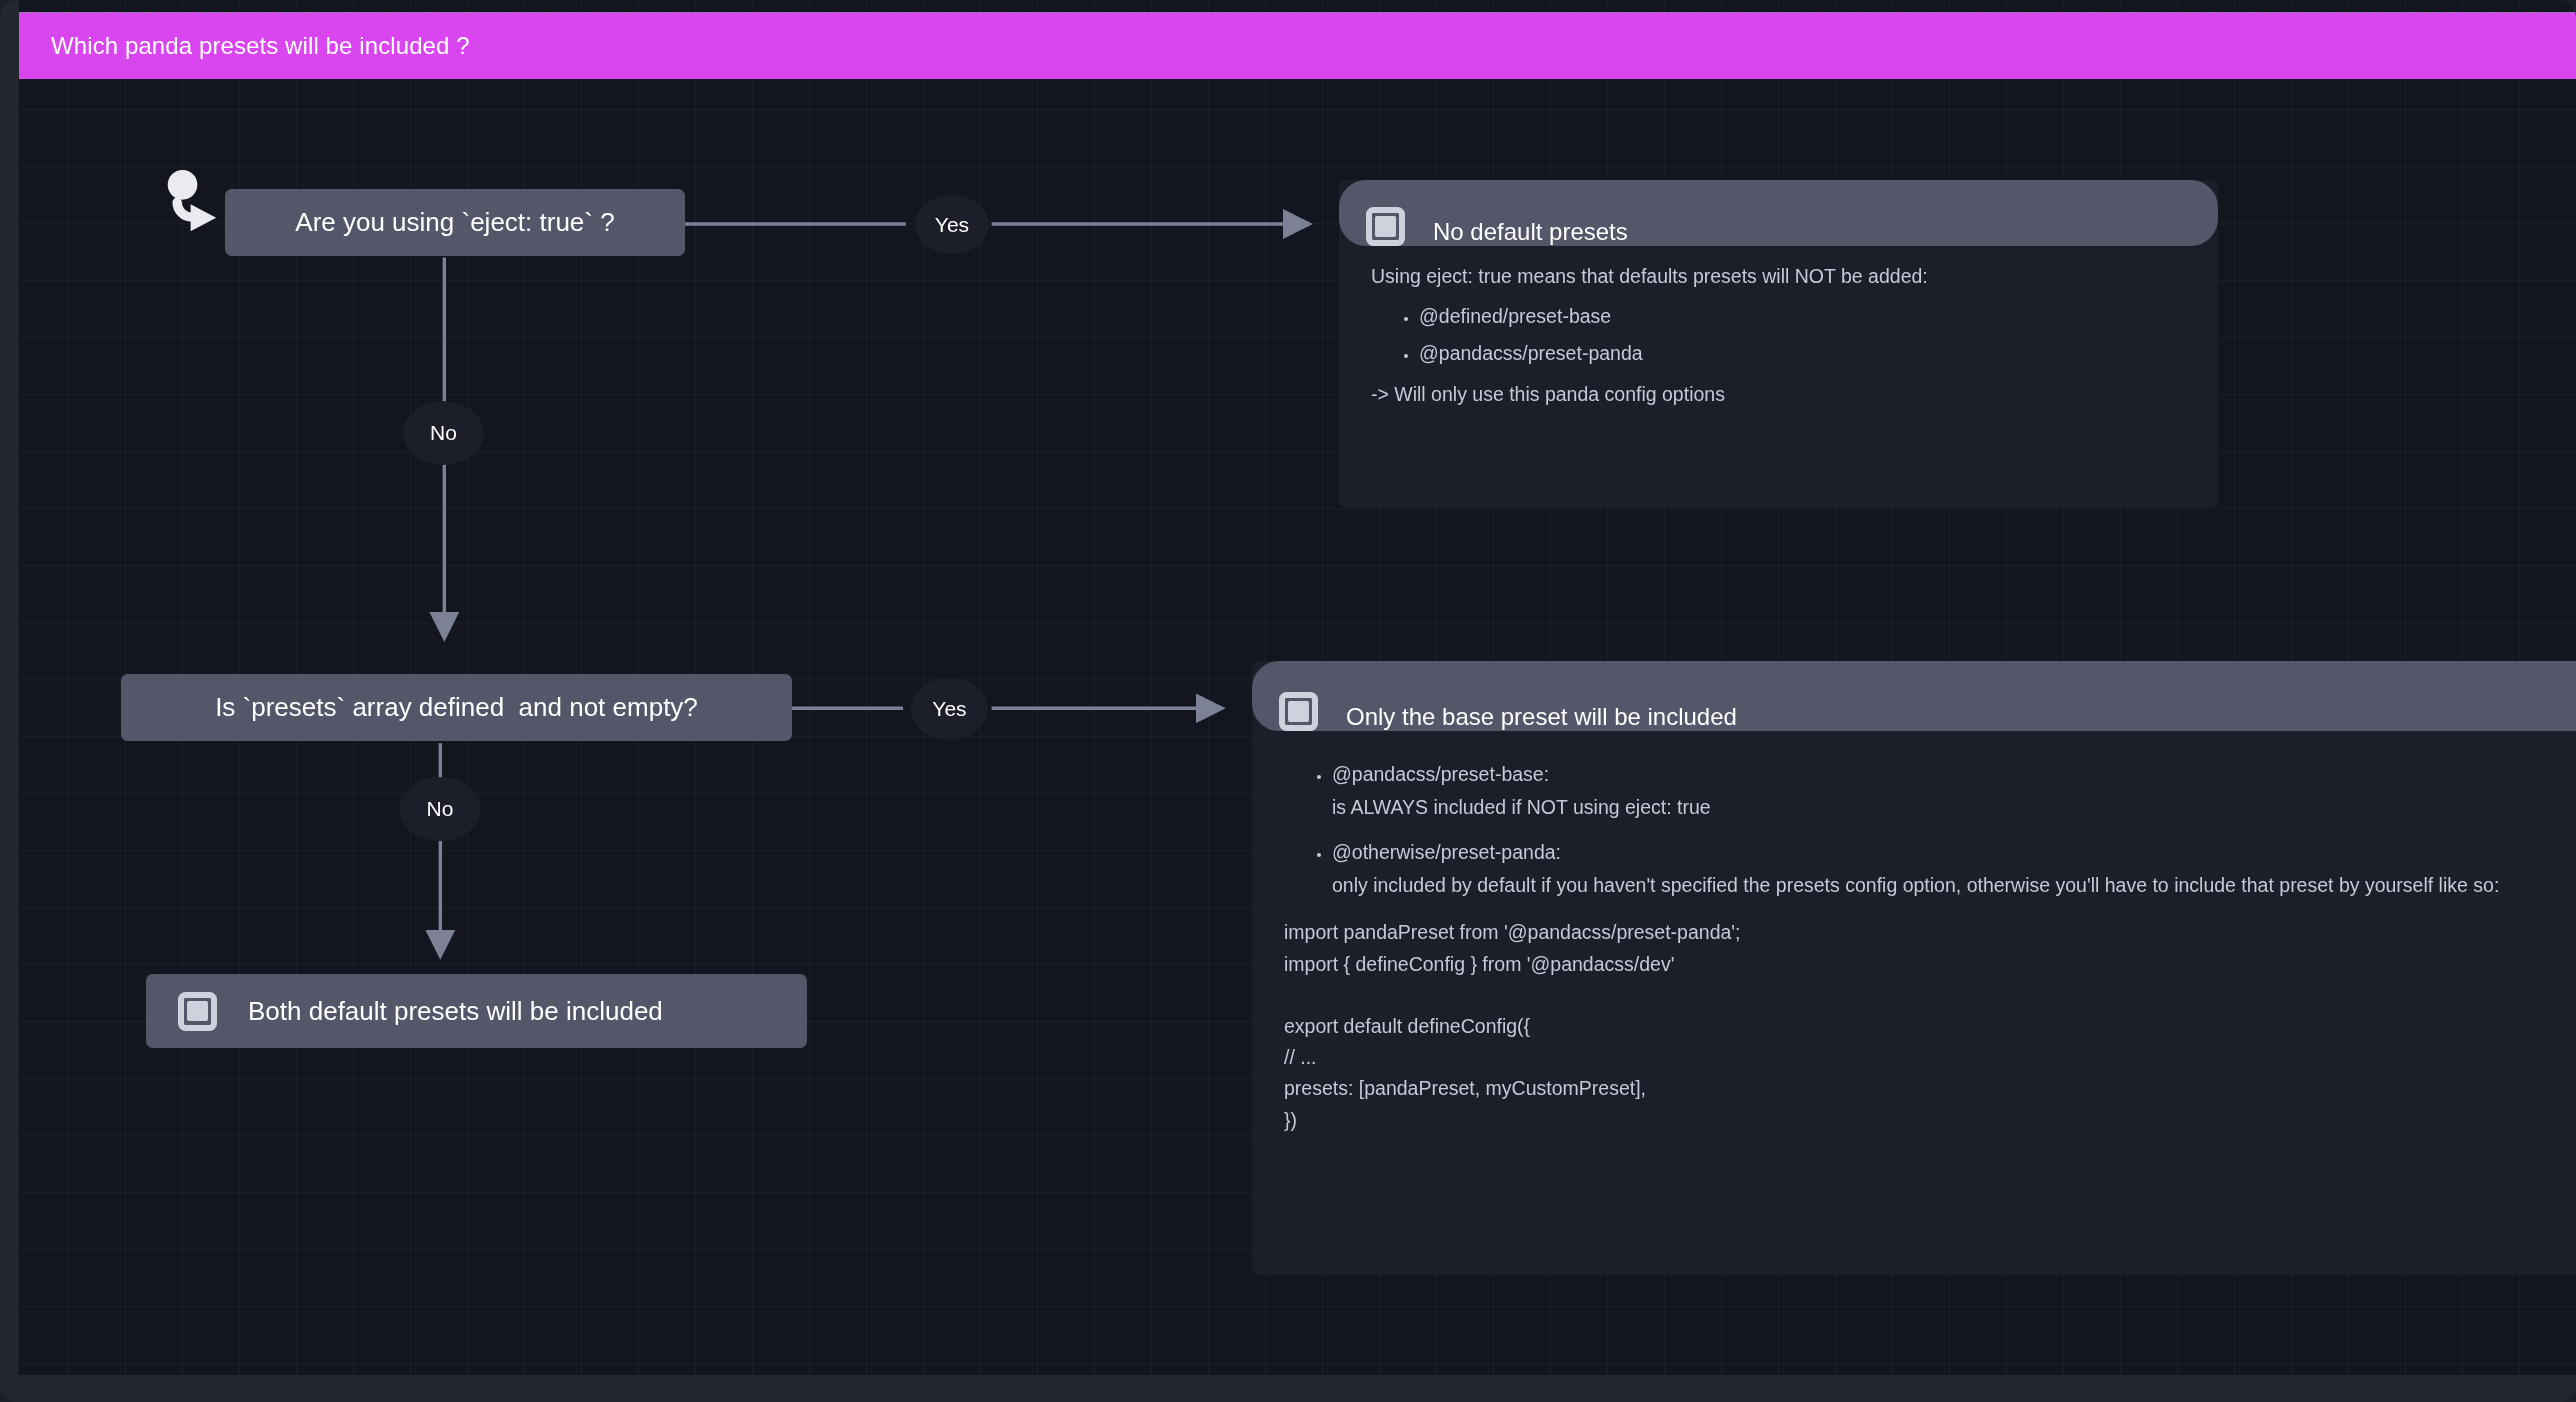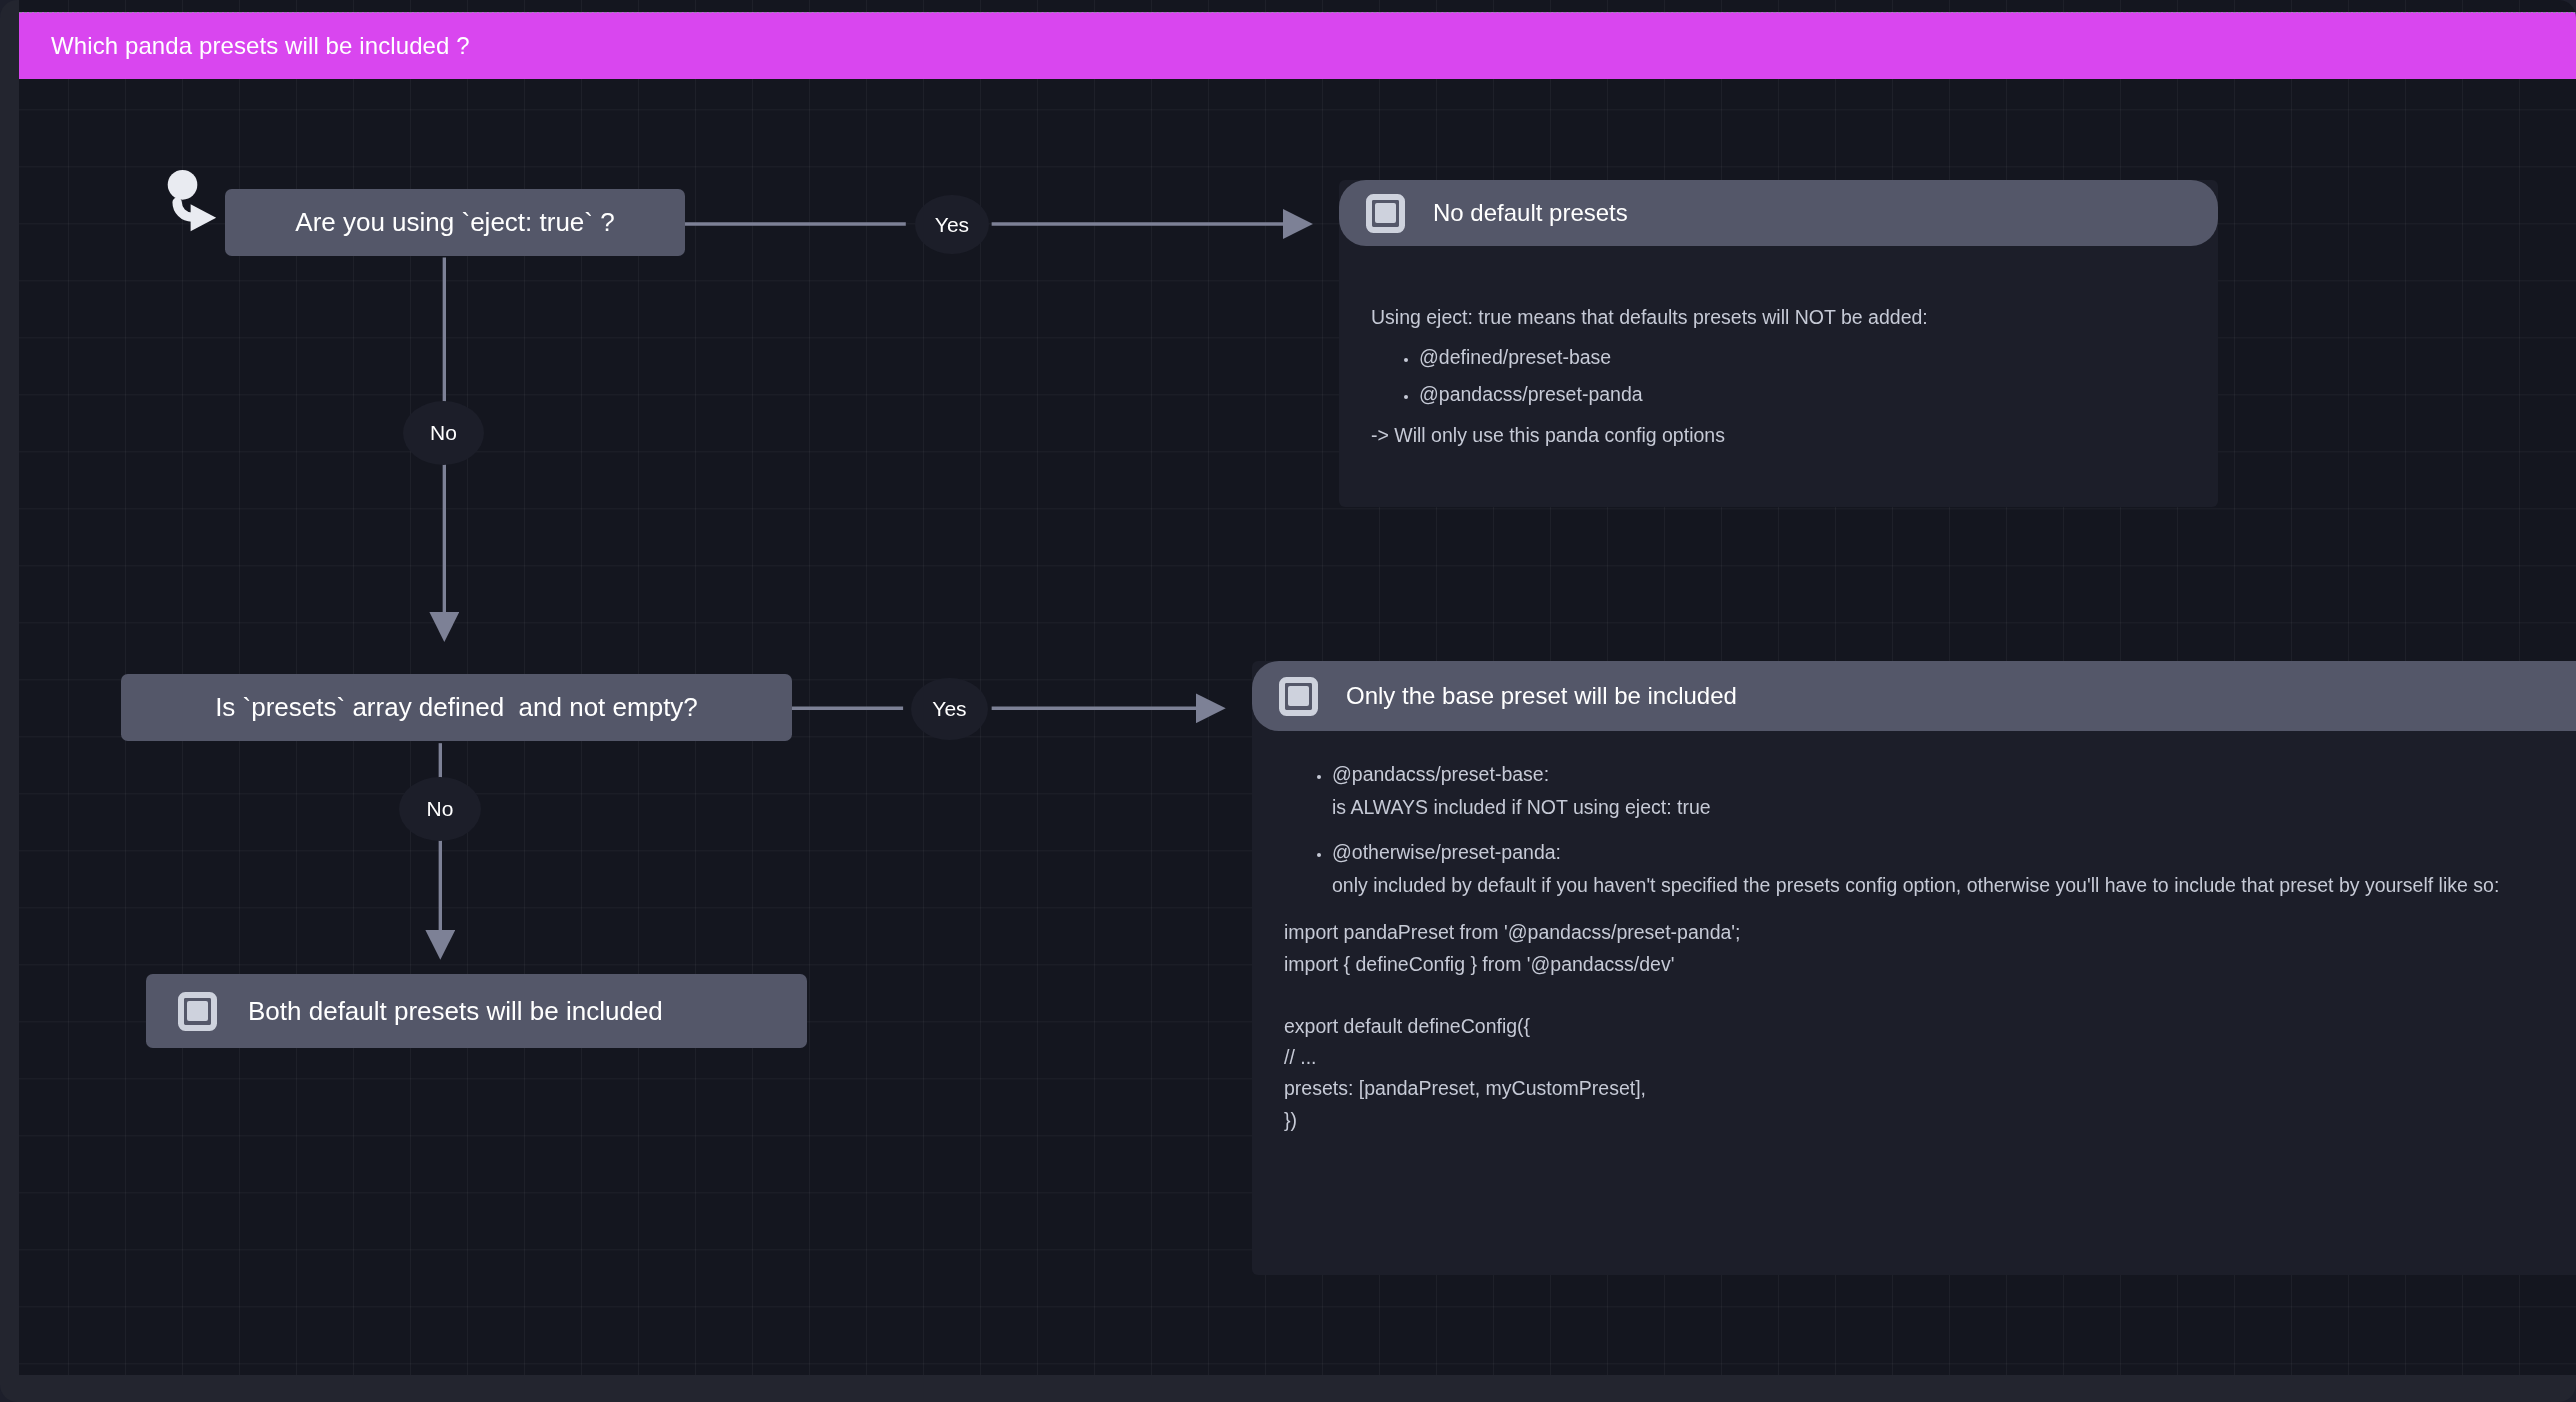--- a/index.html
+++ b/index.html
@@ -102,21 +102,21 @@
   #label-yes-2{ left:892px; top:678px; width:77px; height:62px; }
   #label-no-2 { left:380px;  top:777px; width:82px; height:64px; }
 
   
   .panel{
     position:absolute;
     background:#1c1e29;
   }
   .panel-header{
     background:#545769;
-    display:flex; align-items:center;
+    display:flex; align-items:flex-end;
     border-top-left-radius:6px;
     border-top-right-radius:6px;
     border-radius:27px;
   }
   .panel-header .panel-title{
     color:#ffffff;
     font-size:24px;
     margin-left:28px;
   }
   .panel-header .note-icon{ margin-left:27px; }
@@ -141,21 +141,21 @@
     margin:0;
   }
 
   
   #panel-no-default{
     left:1320px; top:180px;
     width:879px; height:327px;
     border-radius:6px;
   }
   #panel-no-default .panel-header{ height:66px; }
-  #panel-no-default .panel-body{ padding-top:31px;margin-top:28px; }
+  #panel-no-default .panel-body{ padding-top:18px; }
 
   
   #panel-base-only{
     left:1233px; top:661px;
     width:1429px; height:614px;
     border-radius:6px;
   }
   #panel-base-only .panel-header{ height:70px; }
   #panel-base-only .panel-body{ padding:31px 32px 27px 32px; }
   #panel-base-only ul li{ margin-bottom:19px; }

